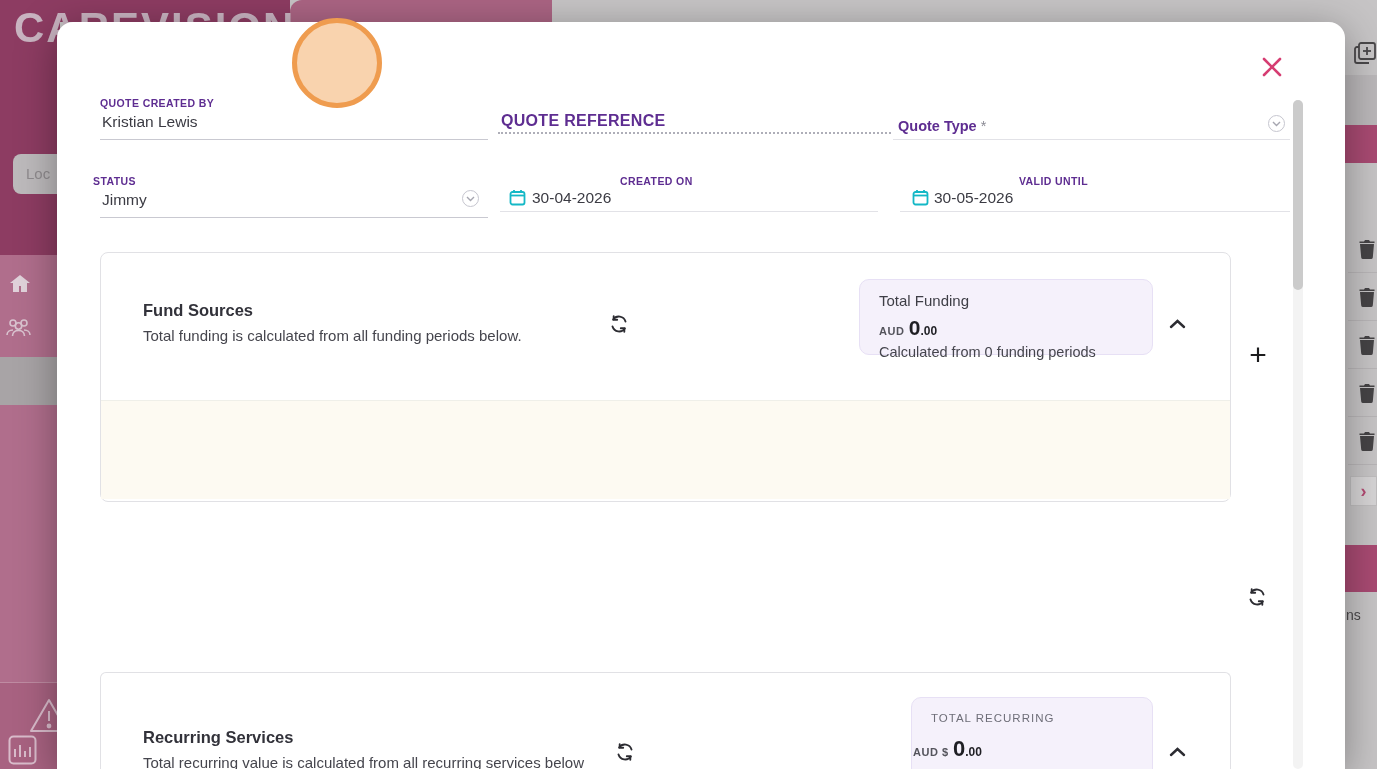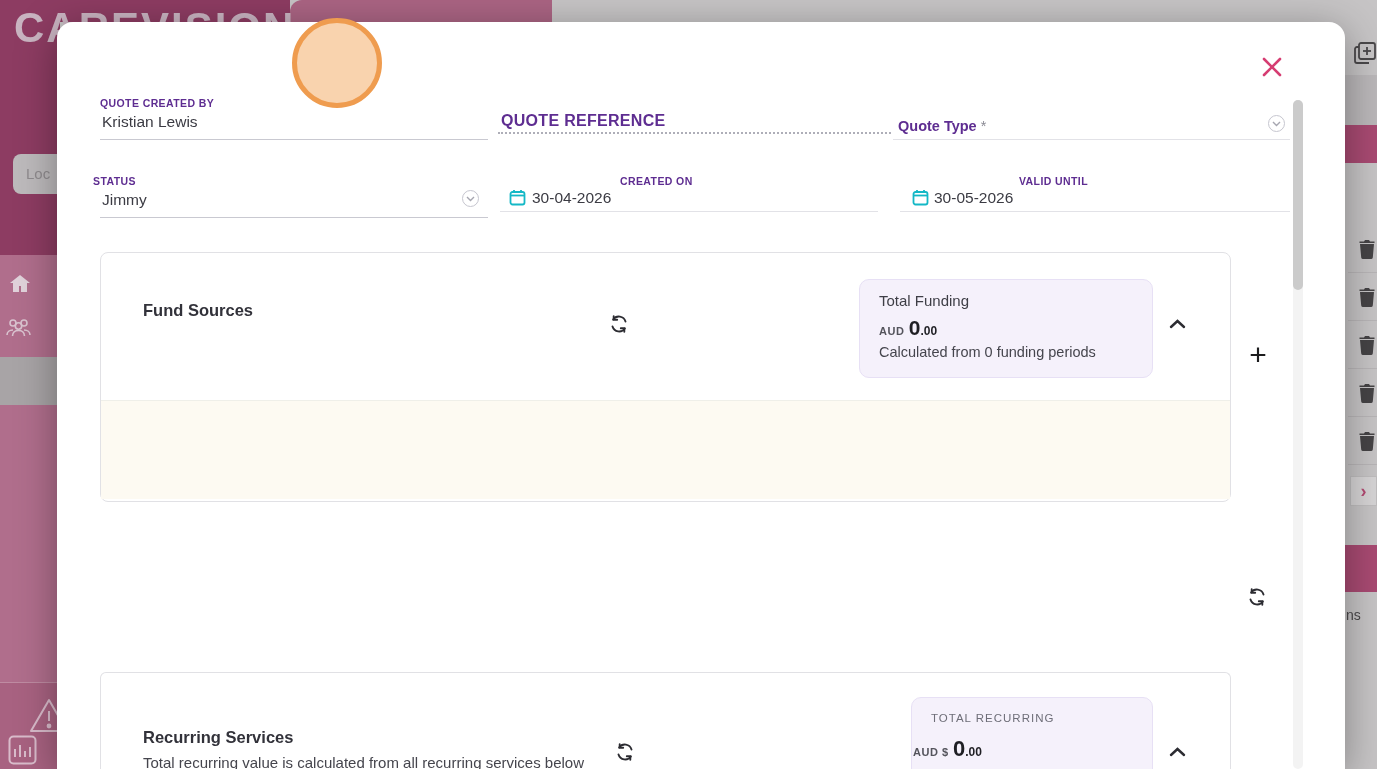--- a/index.html
+++ b/index.html
@@ -216,29 +216,30 @@
           <line x1="1.5" y1="6.5" x2="15.5" y2="6.5"></line>
         <line x1="5" y1="1" x2="5" y2="4"></line>
           <line x1="12" y1="1" x2="12" y2="4"></line>
       </svg>
     </span>
     <div class="abs fval" style="left:877px; top:167px;">30-05-2026</div>
     <div class="abs uline-light" style="left:843px; top:189px; width:390px;"></div>
 
     <div class="abs card" style="left:43px; top:230px; width:1131px; height:250px;">
       <div class="abs card-title" style="left:42px; top:48px;">Fund Sources</div>
+      <div class="abs card-sub" style="left:42px; top:74px;">Total funding is calculated from all funding periods below.</div>
       <span class="abs ico" style="left:508px; top:60px;">
         <svg width="20" height="22" viewBox="0 0 20 22" fill="none" stroke="currentColor" stroke-width="1.9" stroke-linecap="round">
           <path d="M16.5 8.5a7 7 0 0 0-12.4-2"></path>
             <path d="M4.7 3.2v3.5h3.5" fill="none"></path>
           <path d="M3.5 13.5a7 7 0 0 0 12.4 2"></path>
             <path d="M15.3 18.8v-3.5h-3.5" fill="none"></path>
         </svg>
       </span>
-      <div class="abs sum-box" style="left:758px; top:26px; width:294px; height:99px;">
+      <div class="abs sum-box" style="left:758px; top:26px; width:294px; height:76px;">
         <div class="abs sum-title" style="left:19px; top:12px;">Total Funding</div>
         <div class="abs" style="left:19px; top:36px;">
           <span class="sum-cur">AUD</span>
           <span class="sum-whole">0</span><span class="sum-cents">.00</span>
         </div>
         <div class="abs sum-note" style="left:19px; top:64px;">Calculated from 0 funding periods</div>
       </div>
       <span class="abs ico" style="left:1068px; top:62px;">
         <svg width="17" height="10" viewBox="0 0 17 10" fill="none" stroke="currentColor" stroke-width="2.4" stroke-linecap="round">
             <path d="M2 8 8.5 2 15 8"></path>

